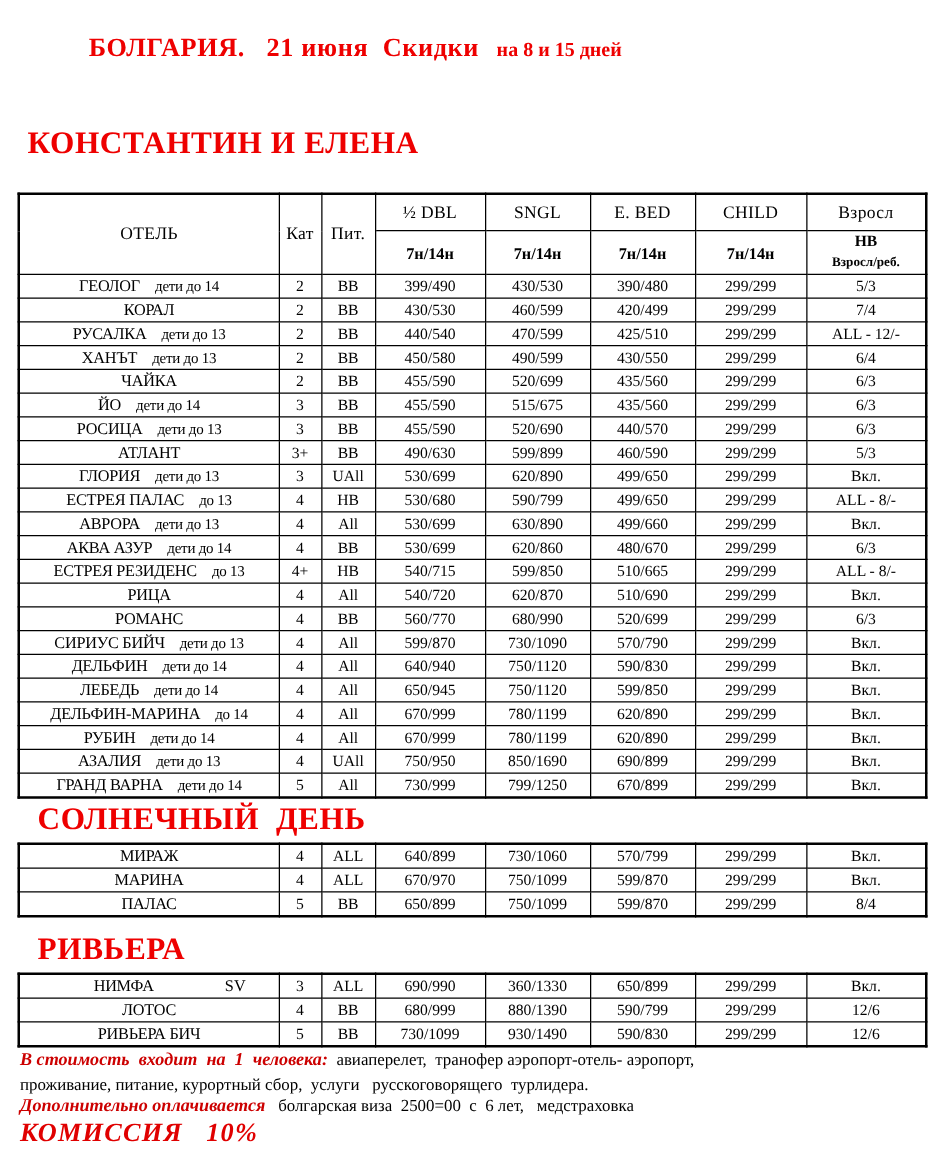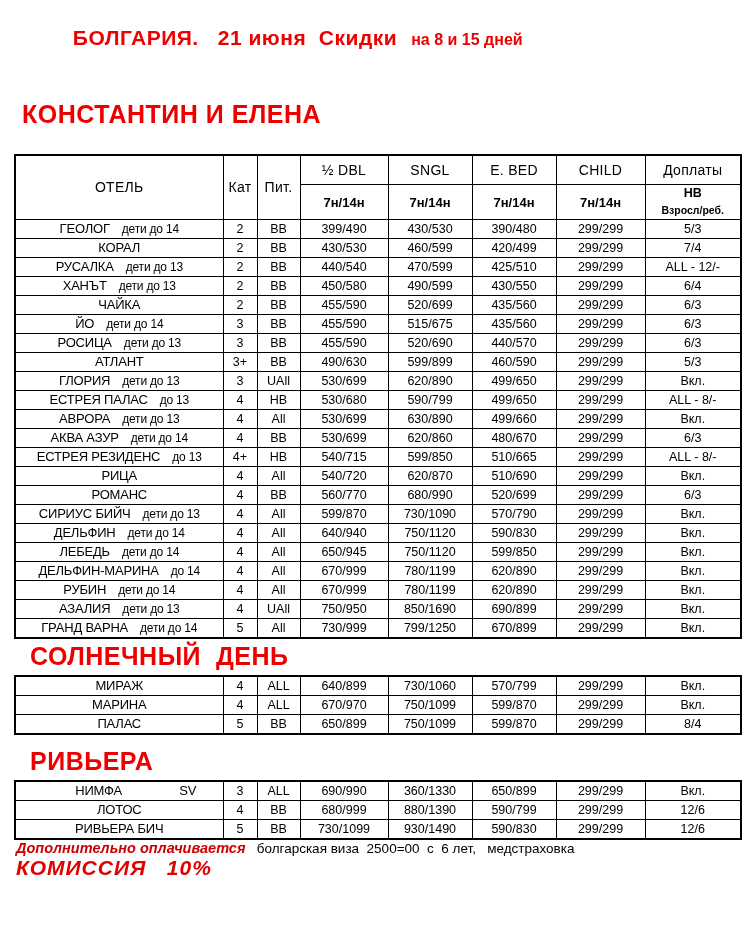--- a/index.html
+++ b/index.html
@@ -2,21 +2,21 @@
 <html><head>
 <meta charset="utf-8">
 <style>
   html,body{margin:0;padding:0;background:#ffffff;}
   body{
     width:754px;height:936px;overflow:hidden;
     font-family:"Liberation Sans", sans-serif;
     color:#000;
     -webkit-font-smoothing:none;
   }
-  .page{position:relative;width:678px;height:936px;}
+  .page{position:relative;width:678px;height:936px;font-family:Liberation Serif, serif;}
 
   
   .doc-title{
     padding-top:8px;margin-left:55px;
     color:#ee0000;font-weight:bold;white-space:pre;
   }
   .doc-title .t-main{font-size:21px;letter-spacing:0.5px;}
   .doc-title .t-sub{font-size:16px;margin-left:14px;}
   h2.section-title{
     color:#ee0000;font-weight:bold;font-size:25px;
@@ -97,21 +97,21 @@
     </colgroup>
     <thead>
       <tr class="h1">
         <th rowspan="2" class="hotel-h">ОТЕЛЬ</th>
         <th rowspan="2" class="cat-h">Кат</th>
         <th rowspan="2" class="board-h">Пит.</th>
         <th>½ DBL</th>
         <th>SNGL</th>
         <th>E. BED</th>
         <th>CHILD</th>
-        <th class="dop-h">Доплаты</th>
+        <th class="dop-h">Взросл</th>
       </tr>
       <tr class="h2">
         <th>7н/14н</th>
         <th>7н/14н</th>
         <th>7н/14н</th>
         <th>7н/14н</th>
         <th class="dop-sub">
           <span class="hb">HB</span>
           <span class="note">Взросл/реб.</span>
         </th>
@@ -429,17 +429,19 @@
           <td class="c-dbl">730/1099</td>
           <td class="c-sngl">930/1490</td>
           <td class="c-ebed">590/830</td>
           <td class="c-child">299/299</td>
           <td class="c-dop">12/6</td>
         </tr>
       </tbody>
   </table>
 
   <div class="footer">
+    <p class="p-included"><span class="red-label">В стоимость  входит  на  1  человека:</span><span>  авиаперелет,  транофер аэропорт-отель- аэропорт,
+проживание, питание, курортный сбор,  услуги   русскоговорящего  турлидера.</span></p>
     <p class="p-extra"><span class="red-label">Дополнительно оплачивается</span><span>   болгарская виза  2500=00  с  6 лет,   медстраховка</span></p>
     <p class="p-commission">КОМИССИЯ   10%</p>
   </div>
 
 </div>
 
 </body></html>

